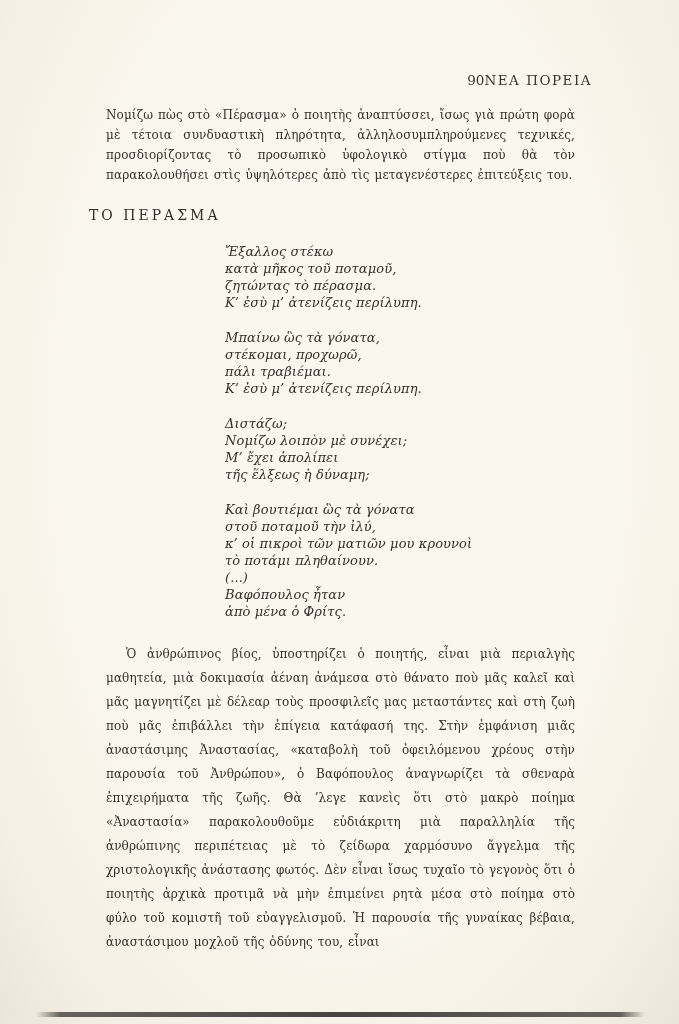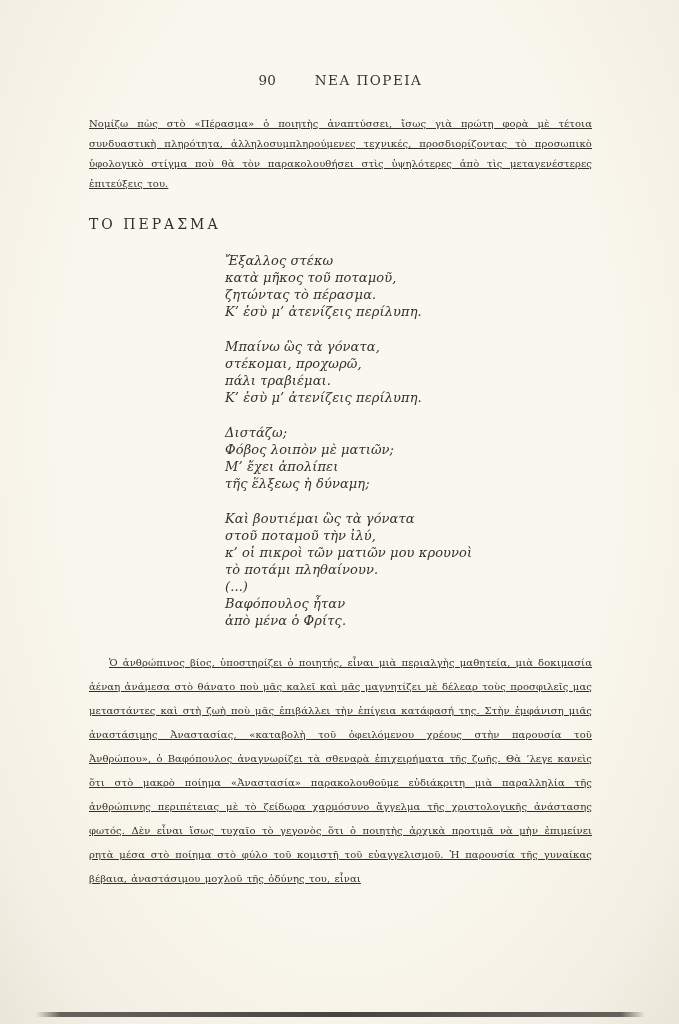--- a/index.html
+++ b/index.html
@@ -20,38 +20,36 @@
     color: #35312a;
   }
   .content {
     position: absolute;
     left: 89px;
     top: 72px;
     width: 503px;
   }
   .header-row {
     display: flex;
-    justify-content: center;
+    justify-content: flex-end;
     align-items: baseline;
     font-size: 13.5px;
-    margin-bottom: 26px;
+    margin-bottom: 0;
     color: #3a362f;
-    gap: 39px;
   }
   .journal-title {
     letter-spacing: 1.5px;
   }
   .para {
-    font-size: 10px;
+    font-size: 12px;
     line-height: 20px;
     text-align: justify;
     letter-spacing: 0.1px;
     word-spacing: 1px;
-    margin: 0;
-    text-decoration: underline;
+    margin: 17px;
   }
   .poem-title {
     margin: 22px 0 0 0;
     font-size: 14px;
     font-weight: normal;
     letter-spacing: 3px;
     color: #35312a;
   }
   .poem {
     margin-top: 20px;
@@ -113,21 +111,21 @@
 
       <div class="stanza">
         <div class="poem-line">Μπαίνω ὣς τὰ γόνατα,</div>
         <div class="poem-line">στέκομαι, προχωρῶ,</div>
         <div class="poem-line">πάλι τραβιέμαι.</div>
         <div class="poem-line">Κ’ ἐσὺ μ’ ἀτενίζεις περίλυπη.</div>
       </div>
 
       <div class="stanza">
         <div class="poem-line">Διστάζω;</div>
-        <div class="poem-line">Φόβος λοιπὸν μὲ ματιῶν;</div>
+        <div class="poem-line">Νομίζω λοιπὸν μὲ συνέχει;</div>
         <div class="poem-line">Μ’ ἔχει ἀπολίπει</div>
         <div class="poem-line">τῆς ἕλξεως ἡ δύναμη;</div>
       </div>
 
       <div class="stanza">
         <div class="poem-line">Καὶ βουτιέμαι ὣς τὰ γόνατα</div>
         <div class="poem-line">στοῦ ποταμοῦ τὴν ἰλύ,</div>
         <div class="poem-line">κ’ οἱ πικροὶ τῶν ματιῶν μου κρουνοὶ</div>
         <div class="poem-line">τὸ ποτάμι πληθαίνουν.</div>
         <div class="poem-line">(...)</div>

